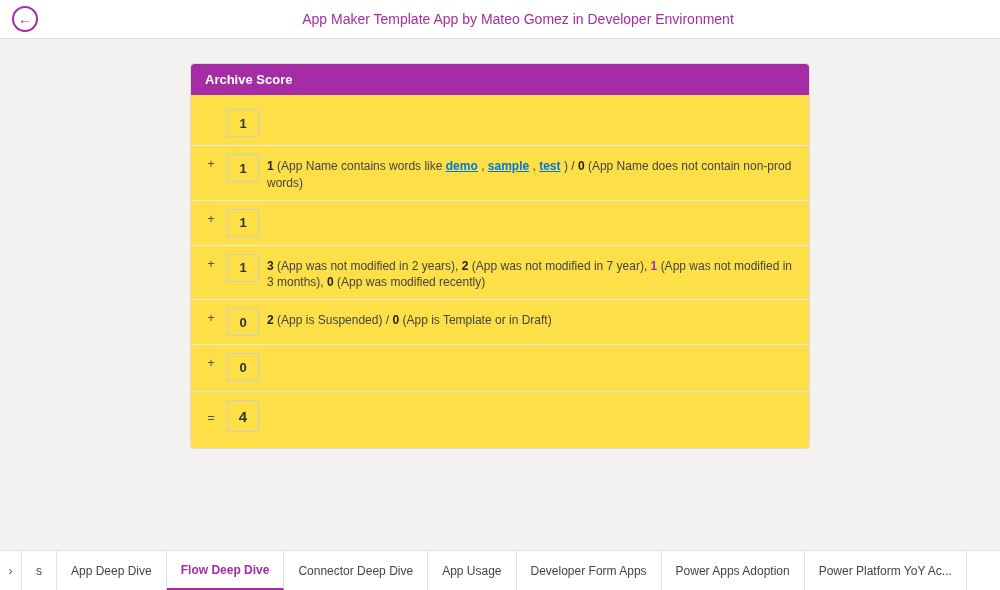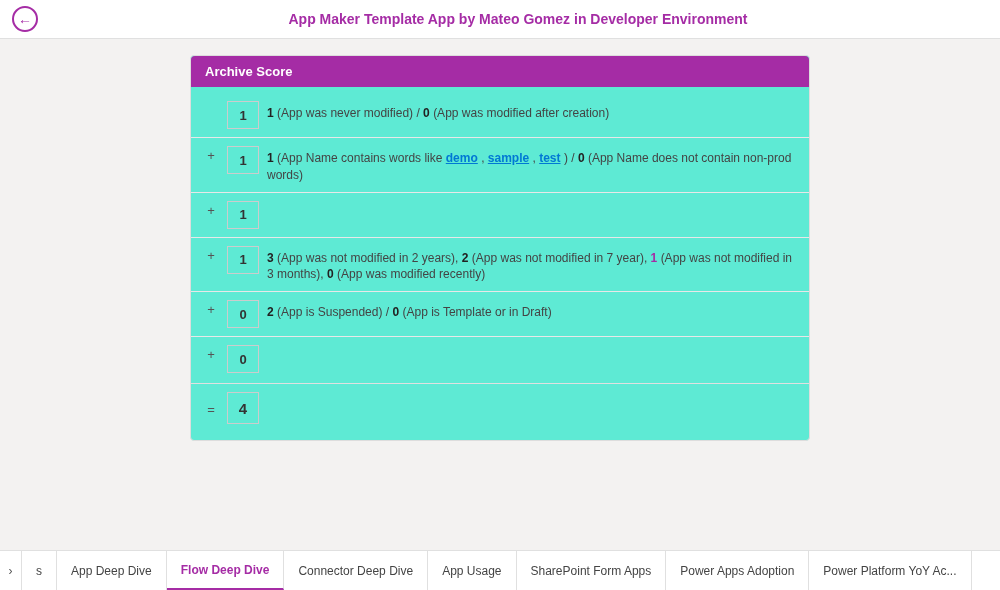--- a/index.html
+++ b/index.html
@@ -34,39 +34,39 @@
       cursor: pointer;
       color: #a52ca5;
       font-size: 14px;
       background: white;
       flex-shrink: 0;
     }
     .header-title {
       flex: 1;
       text-align: center;
       font-size: 14px;
-      font-weight: 700;
+      font-weight: 400;
       color: #a52ca5;
     }
 
     
     .main-content {
       flex: 1;
       padding: 16px 20px;
       overflow-y: auto;
       background: #f3f2f1;
     }
 
     
     .archive-card {
-      background: #5eead4;
+      background: #fde047;
       border: 1px solid #ddd;
       border-radius: 4px;
       max-width: 620px;
-      margin: 0 auto;
+      margin: 8px auto;
     }
     .archive-card-header {
       background: #a52ca5;
       color: white;
       padding: 8px 14px;
       font-size: 13px;
       font-weight: 600;
       border-radius: 4px 4px 0 0;
     }
     .score-rows {
@@ -180,26 +180,20 @@
 </div>
 
 <div class="main-content">
   <div class="archive-card">
     <div class="archive-card-header">Archive Score</div>
     <div class="score-rows">
 
       <div class="score-row">
         <div class="operator"></div>
         <div class="score-value">1</div>
-        <div class="score-desc">
-          <span class="bold">1</span>
-          <span> (App was never modified) / </span>
-          <span class="bold">0</span>
-          <span> (App was modified after creation)</span>
-        </div>
       </div>
 
       <div class="divider-row"></div>
 
       <div class="score-row">
         <div class="operator">+</div>
         <div class="score-value">1</div>
         <div class="score-desc">
           <span class="bold">1</span>
           <span> (App Name contains words like </span>
@@ -278,21 +272,21 @@
   <div class="tab-item active">
     <span>Flow Deep Dive</span>
   </div>
   <div class="tab-item">
     <span>Connector Deep Dive</span>
   </div>
   <div class="tab-item">
     <span>App Usage</span>
   </div>
   <div class="tab-item">
-    <span>SharePoint Form Apps</span>
+    <span>Developer Form Apps</span>
   </div>
   <div class="tab-item">
     <span>Power Apps Adoption</span>
   </div>
   <div class="tab-item">
     <span>Power Platform YoY Ac...</span>
   </div>
 </div>
 
 </body></html>

